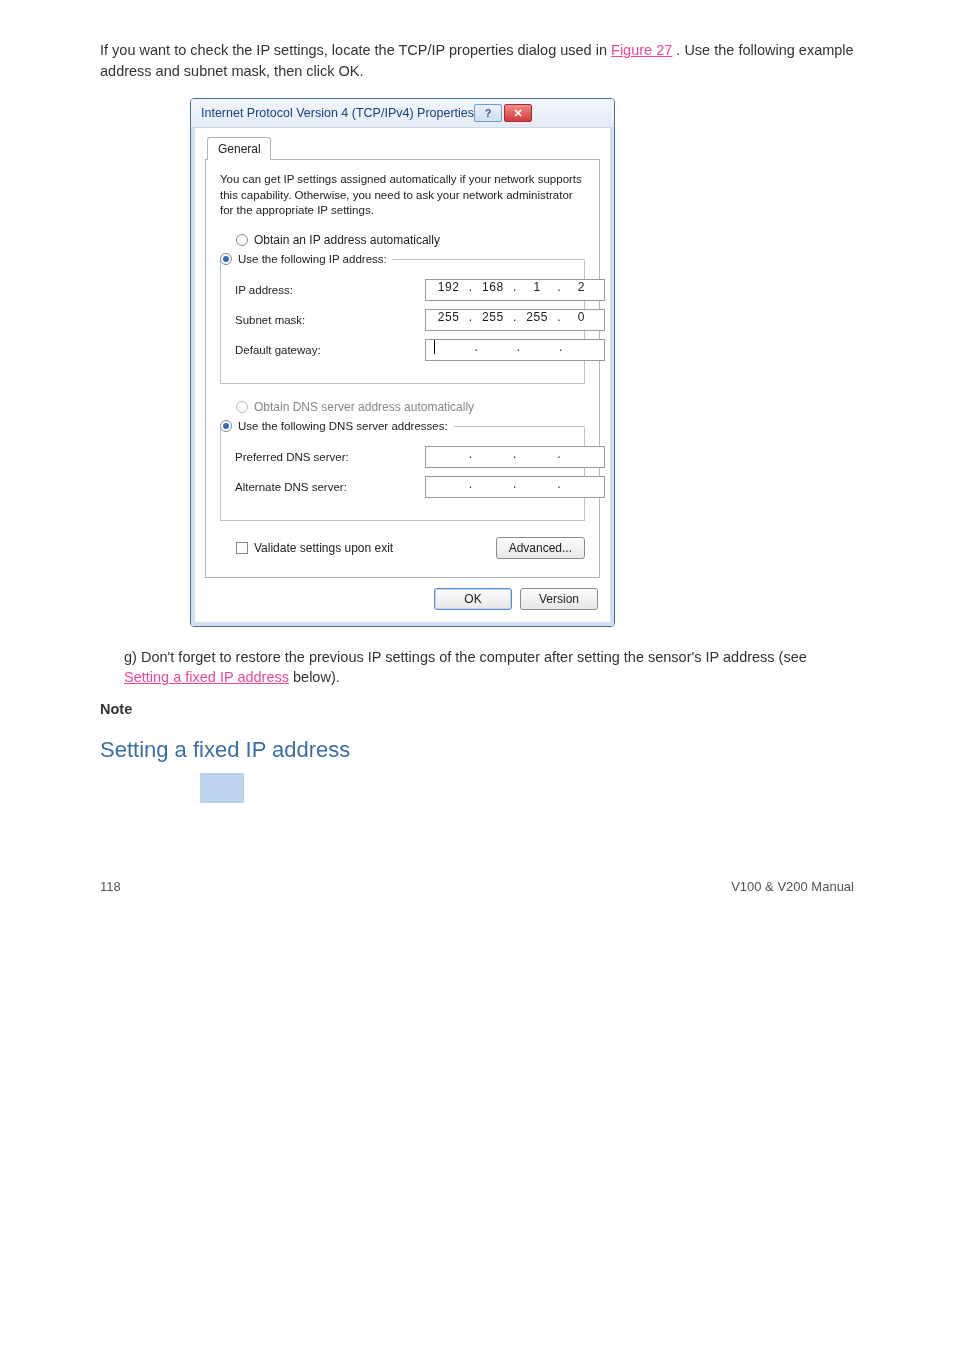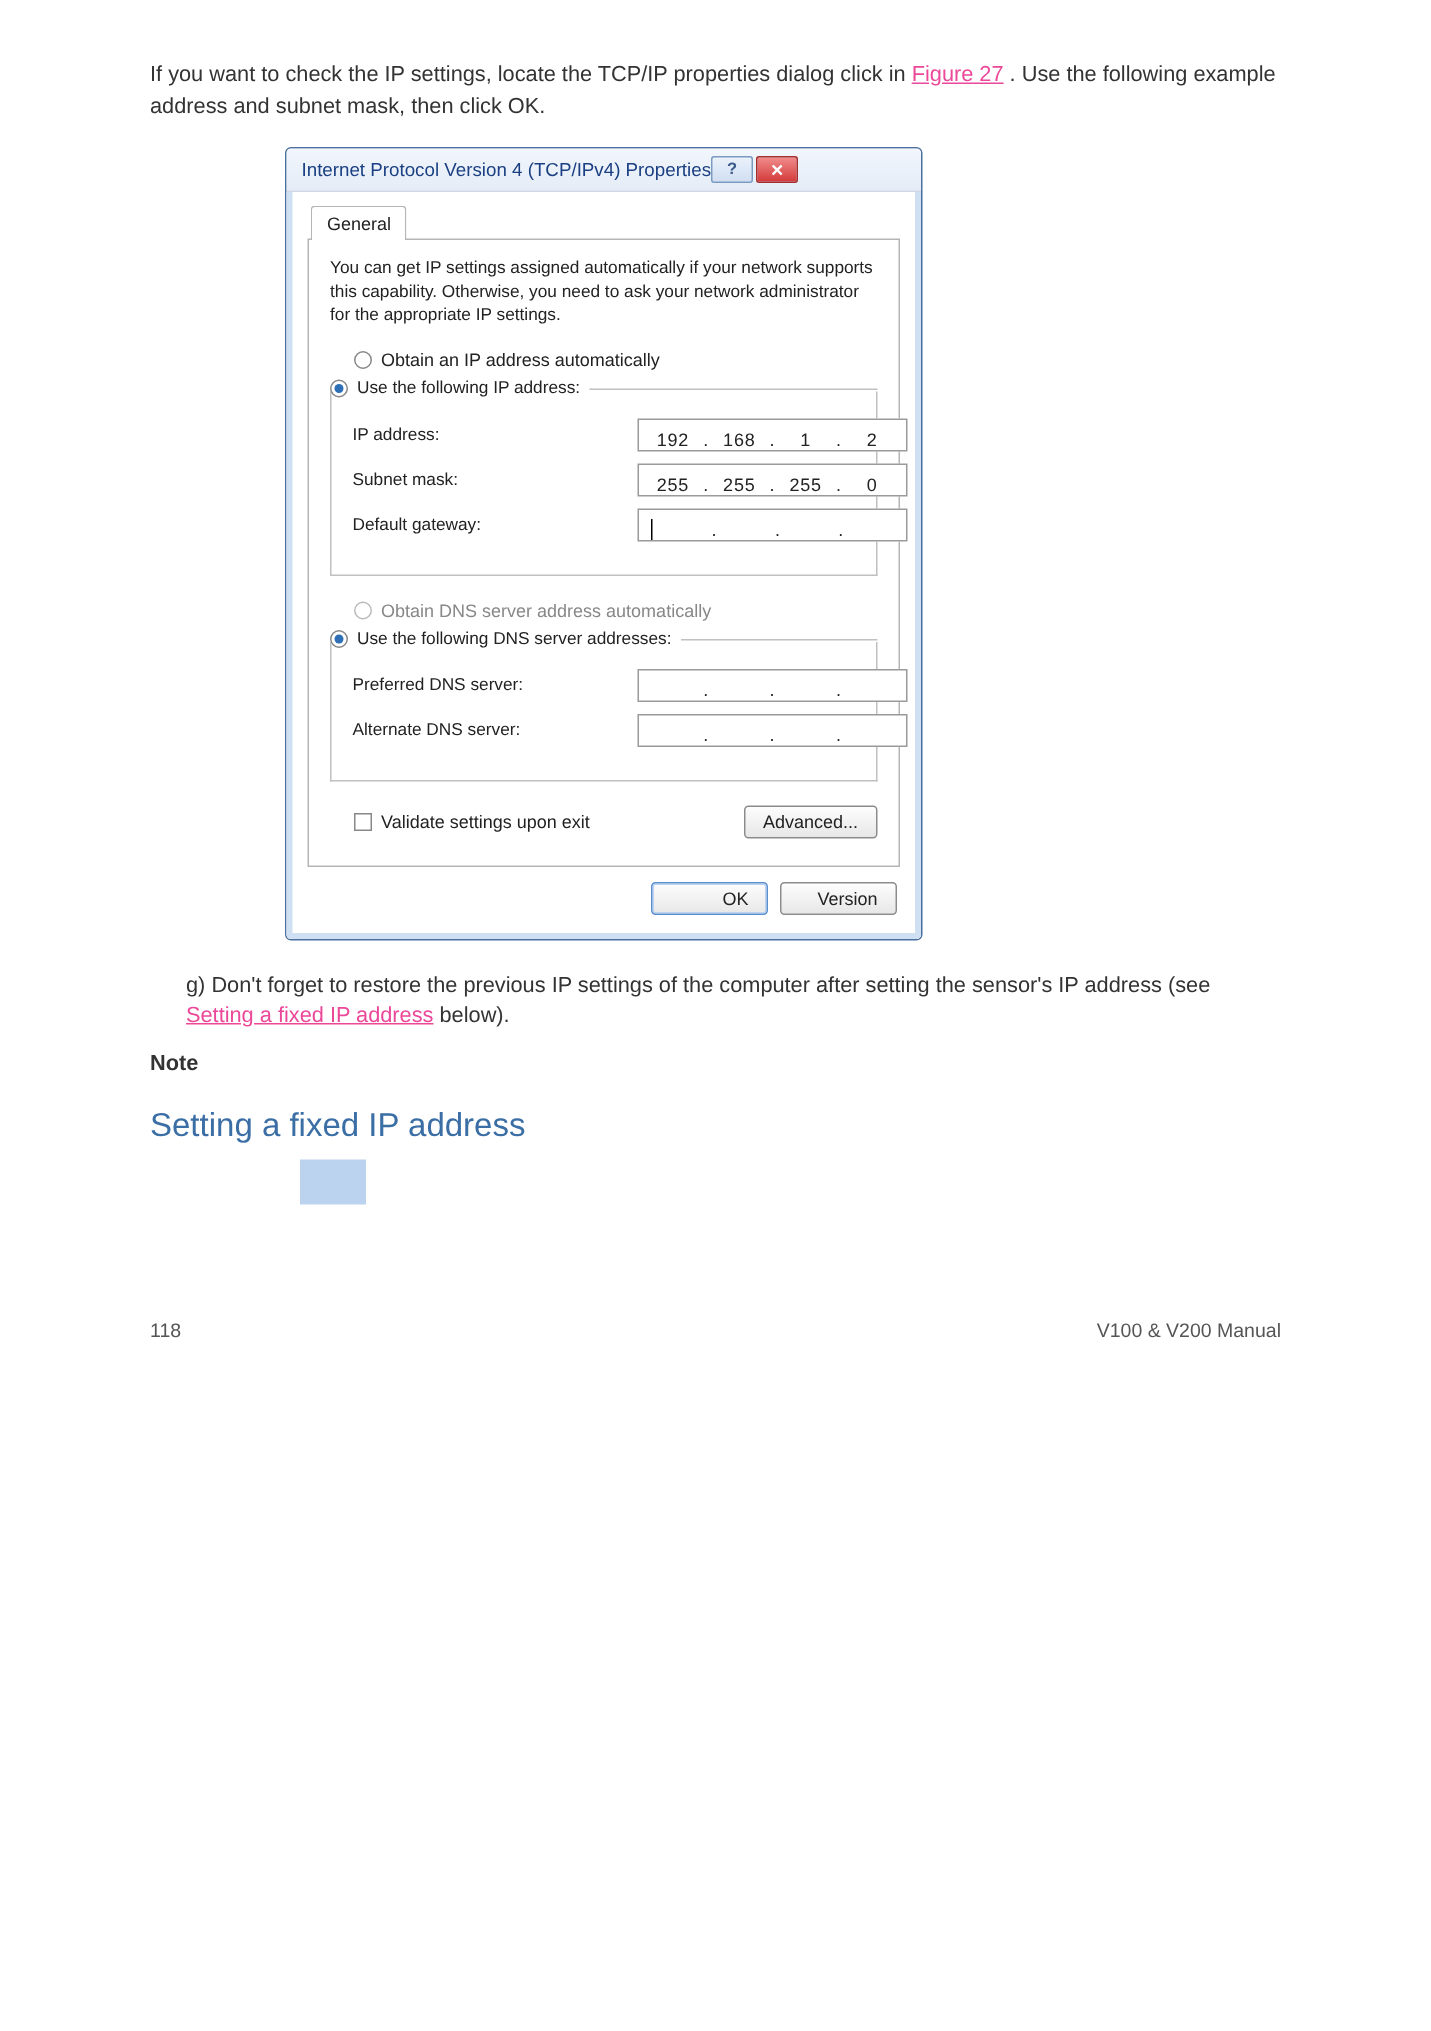--- a/index.html
+++ b/index.html
@@ -102,34 +102,34 @@
   .legend-text { font-size:11.5px; color:#222; }
   .legend-container { display:flex; align-items:center; gap:6px; }
 
   .form-row {
     display:grid; grid-template-columns: 190px 180px;
     align-items:center; margin:8px 0;
     font-size:11.5px;
   }
   .ip-input {
     border:1px solid #9a9a9a; height:22px; font-size:12px;
-    display:flex; align-items:flex-end; justify-content:space-around;
+    display:flex; align-items:flex-start; justify-content:space-around;
     padding:0 6px; font-family: "Segoe UI", Tahoma, sans-serif;
     letter-spacing: .5px; background:#fff;
   }
   .ip-seg { width:28px; text-align:center; }
   .ip-dot { width:6px; text-align:center; }
   .ip-input.withcaret .caret {
     width:1px; height:14px; background:#000; margin-right:2px;
   }
 
   .btn {
     border:1px solid #8b8b8b; border-radius:3px;
     background:linear-gradient(#fdfdfd,#e7e7e7);
-    font-size:12px; padding:3px 12px; min-width:78px; text-align:right;
+    font-size:12px; padding:3px 12px; min-width:78px; text-align:center;
     display:inline-block;
   }
   .btn-row-inner { display:flex; justify-content:space-between; align-items:center; margin-top:14px; }
   .btn-row { display:flex; justify-content:flex-end; gap:8px; margin-top:10px; padding-right:2px; }
   .btn.ok { border-color:#5a8ed0; box-shadow:0 0 0 1px #bcd4f0 inset; }
 
   .note-title { font-weight:700; margin-bottom:4px; }
   .note-box { margin: 14px 0 20px 0; }
 
   .section-h {
@@ -147,21 +147,21 @@
   }
   .lower-block { position:relative; min-height:60px; }
 </style>
 </head>
 <body>
 
 <div class="page-wrap">
 <div class="page">
 
   <div class="p">
-    <span>If you want to check the IP settings, locate the TCP/IP properties dialog click in </span>
+    <span>If you want to check the IP settings, locate the TCP/IP properties dialog used in </span>
     <a href="#" class="link">Figure 27</a>
     <span>. Use the following example address and subnet mask, then click OK.</span>
   </div>
 
   <div class="dialog-wrap">
     <div class="dialog">
 
       <div class="dlg-titlebar">
         <div class="dlg-title">Internet Protocol Version 4 (TCP/IPv4) Properties</div>
         <div class="tb-btns">

